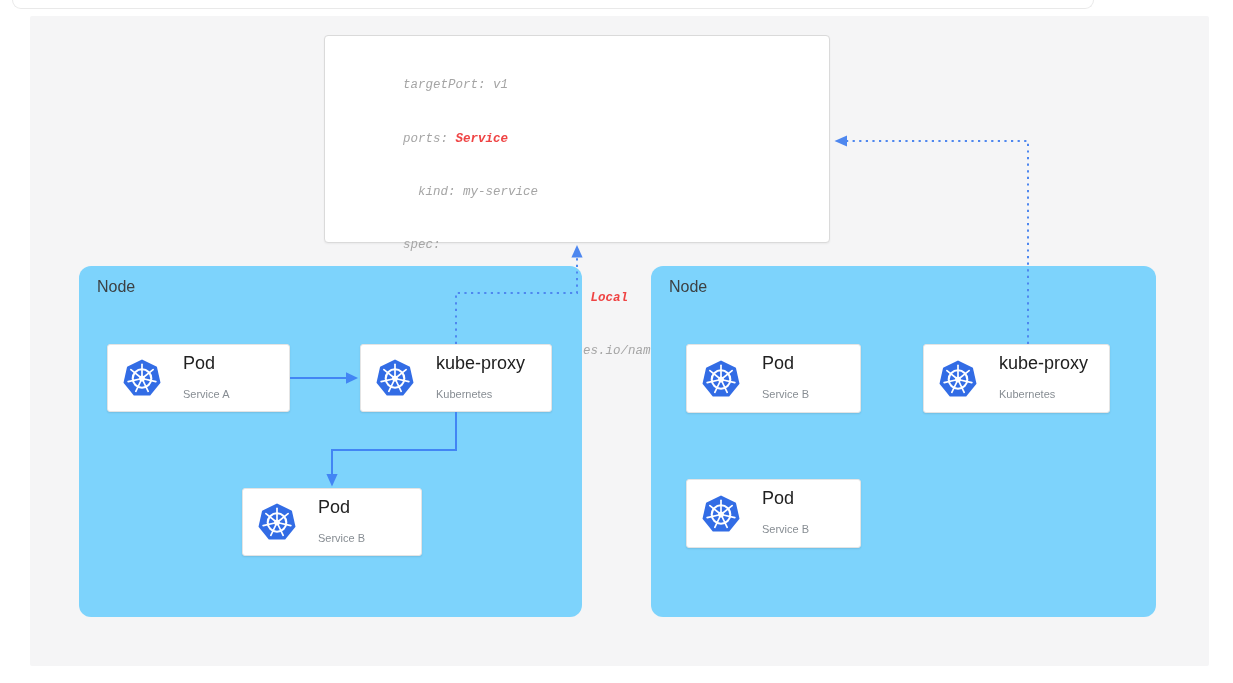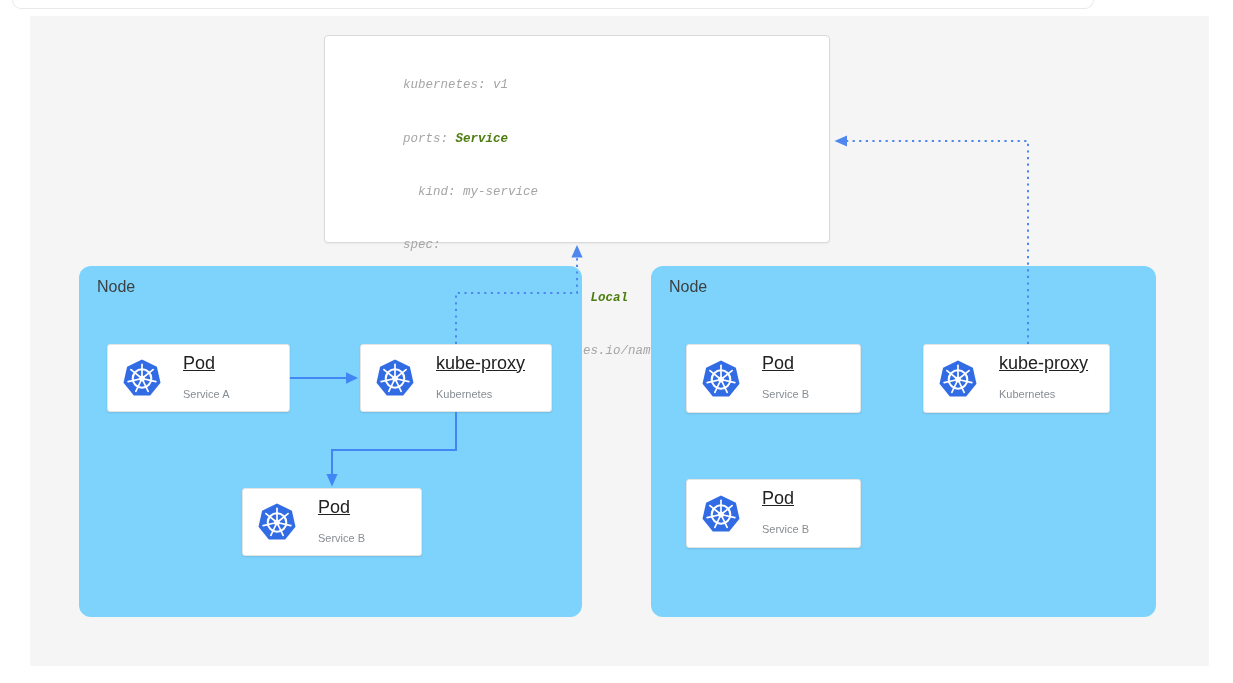--- a/index.html
+++ b/index.html
@@ -29,21 +29,21 @@
     background:#ffffff;border:1px solid #dadada;border-radius:4px;
     box-sizing:border-box;
     box-shadow:0 1px 2px rgba(0,0,0,.05);
   }
   .code-body{
     padding:6px 0 0 78px;
     font-family:"Liberation Mono","DejaVu Sans Mono",monospace;
     font-style:italic;font-size:12.5px;line-height:17.7px;
     color:#a5a5a5;white-space:pre;
   }
-  .code-line .b{font-weight:bold;color:#4d7c0f;}
+  .code-line .b{font-weight:bold;color:#ef4444;}
 
   
   .node{
     background:#7dd3fc;border-radius:12px;
   }
   .node-left{left:79px;top:266px;width:503px;height:351px;}
   .node-right{left:651px;top:266px;width:505px;height:351px;}
   .node-label{
     position:absolute;left:18px;top:12px;
     font-size:16px;color:#3c4043;
@@ -51,21 +51,21 @@
 
   
   .card{
     background:#ffffff;border:1px solid #e4e4e4;border-radius:3px;
     box-sizing:border-box;
     box-shadow:0 1px 2px rgba(0,0,0,.10);
     display:flex;align-items:center;
     padding-left:14px;gap:21px;
   }
   .card .txt{display:flex;flex-direction:column;}
-  .card .title{font-size:18px;color:#212121;line-height:21px;text-decoration:underline;}
+  .card .title{font-size:18px;color:#212121;line-height:21px;}
   .card .subtitle{font-size:11px;color:#878d93;line-height:19px;margin-top:11px;}
   .k8s-icon{width:40px;height:40px;flex:0 0 40px;}
 
   .card-pod-a   {left:107px;top:344px;width:183px;height:68px;}
   .card-kp-l    {left:360px;top:344px;width:192px;height:68px;}
   .card-pod-b-l {left:242px;top:488px;width:180px;height:68px;}
   .card-pod-b-r1{left:686px;top:344px;width:175px;height:69px;}
   .card-kp-r    {left:923px;top:344px;width:187px;height:69px;}
   .card-pod-b-r2{left:686px;top:479px;width:175px;height:69px;}
 
@@ -91,21 +91,21 @@
       <circle cx="20" cy="20.5" r="2.9" fill="#ffffff"></circle>
     </g>
   </defs>
 </svg>
 
 <div class="abs top-hairline"></div>
 <div class="abs panel"></div>
 
 <div class="abs code-card">
   <div class="code-body">
-    <div class="code-line"><span>kubernetes: v1</span><span class="b"></span></div>
+    <div class="code-line"><span>targetPort: v1</span><span class="b"></span></div>
     <div class="code-line"><span>ports: </span><span class="b">Service</span></div>
     <div class="code-line"><span>  kind: my-service</span><span class="b"></span></div>
     <div class="code-line"><span>spec:</span><span class="b"></span></div>
     <div class="code-line"><span>  </span><span class="b">internalTrafficPolicy: Local</span></div>
     <div class="code-line"><span>  selector: app.kubernetes.io/name: MyApp</span><span class="b"></span></div>
     <div class="code-line"><span>  ports:</span><span class="b"></span></div>
     <div class="code-line"><span>  - protocol: TCP</span><span class="b"></span></div>
     <div class="code-line"><span>    port: 80</span><span class="b"></span></div>
     <div class="code-line"><span>    targetPort: 9376</span><span class="b"></span></div>
   </div>

